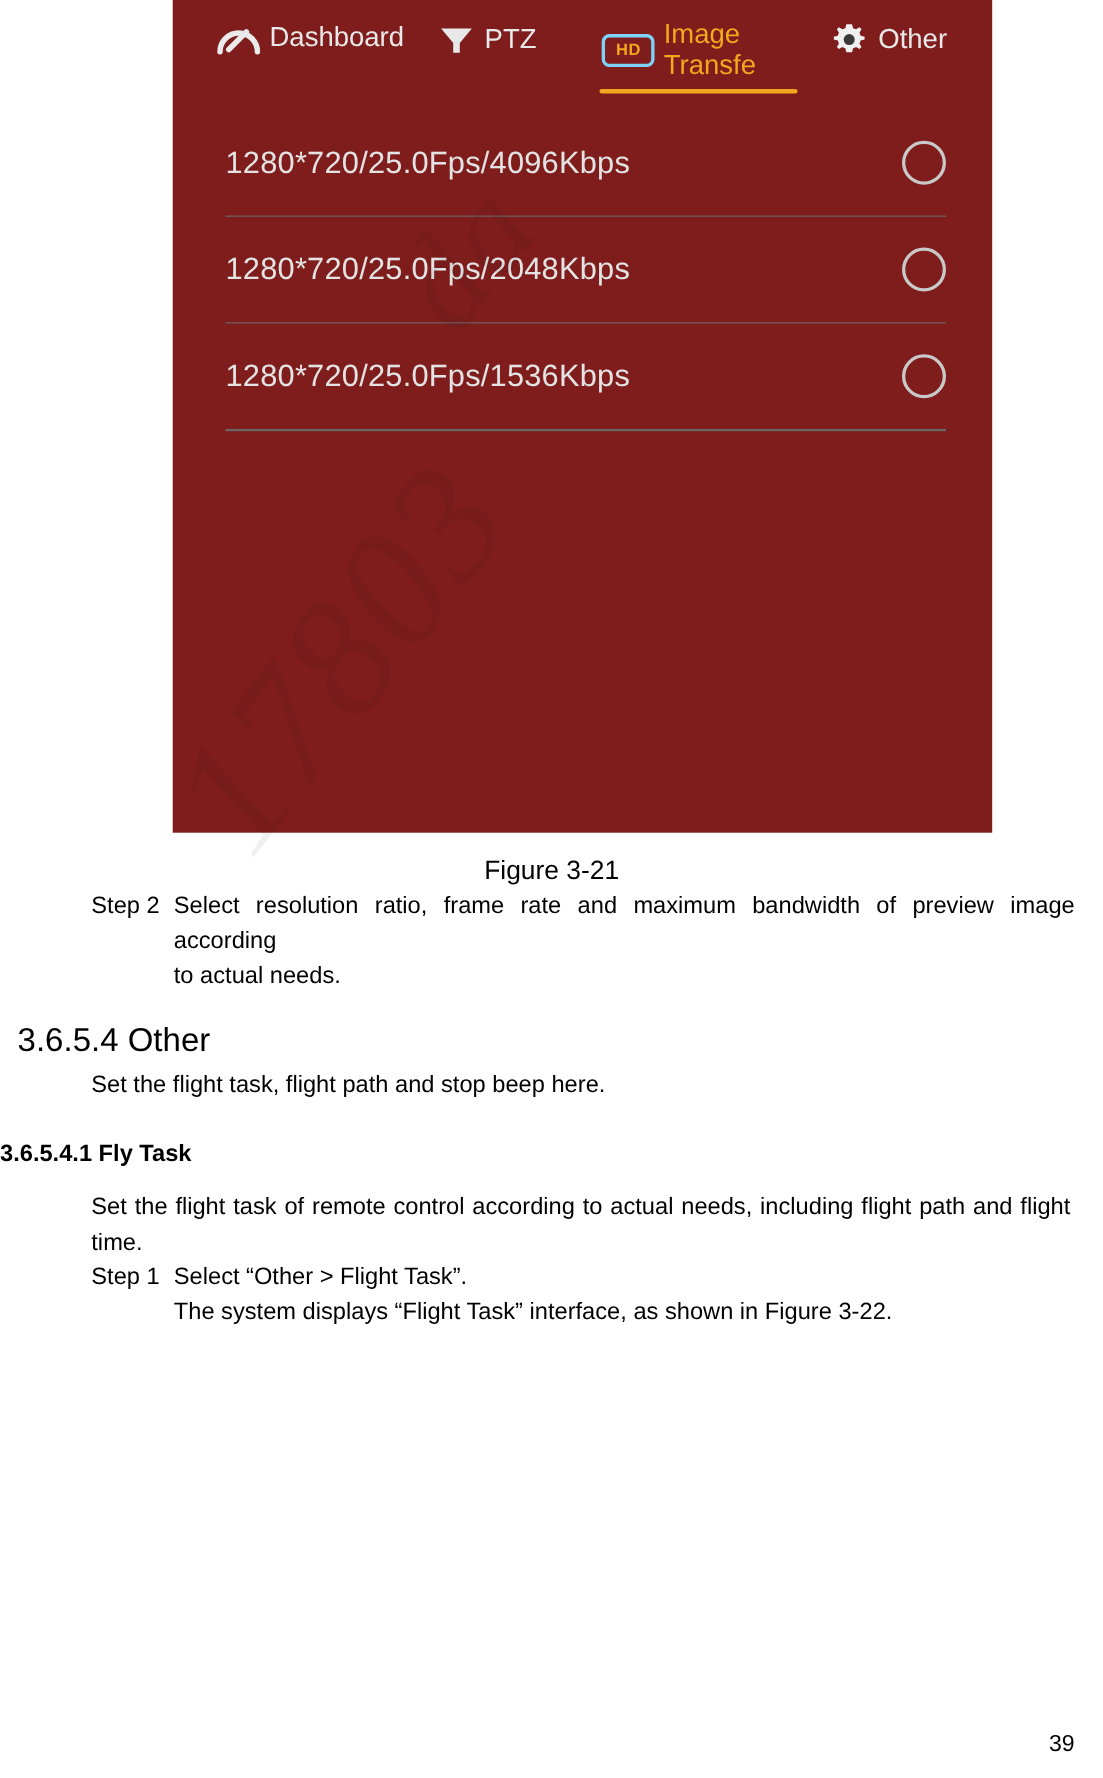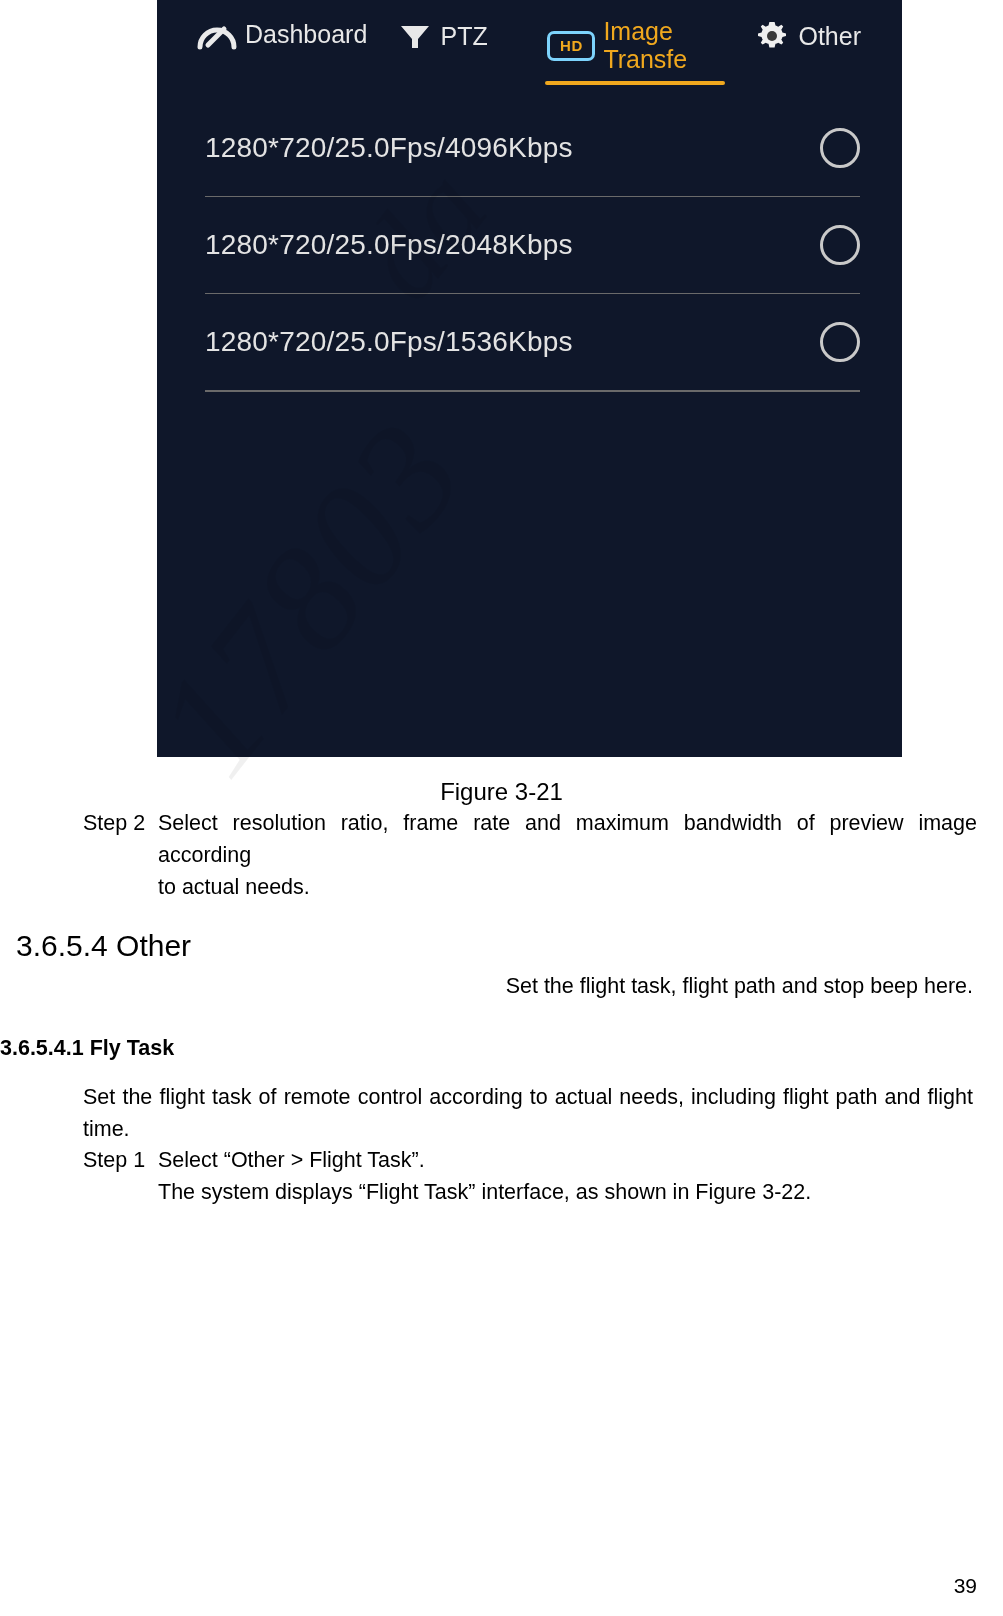--- a/index.html
+++ b/index.html
@@ -56,21 +56,21 @@
     z-index: 5;
   }
 
   
   .screenshot {
     position: absolute;
     left: 157px;
     top: 0px;
     width: 745px;
     height: 757px;
-    background: #0f172a;
+    background: #7f1d1d;
     overflow: hidden;
     z-index: 2;
   }
 
   .tabbar {
     position: relative;
     height: 100px;
     display: flex;
     align-items: flex-start;
     padding-top: 18px;
@@ -219,21 +219,20 @@
     font-size: 30px;
     font-weight: normal;
     z-index: 6;
   }
 
   .body-para {
     position: absolute;
     z-index: 6;
     font-size: 21.5px;
     line-height: 1.48;
-    text-align: right;
   }
   .para-other { top: 971px; left: 83px; width: 890px; }
 
   h3.subsection {
     position: absolute;
     top: 1036px;
     left: 0px;
     margin: 0;
     font-size: 21.5px;
     font-weight: bold;

